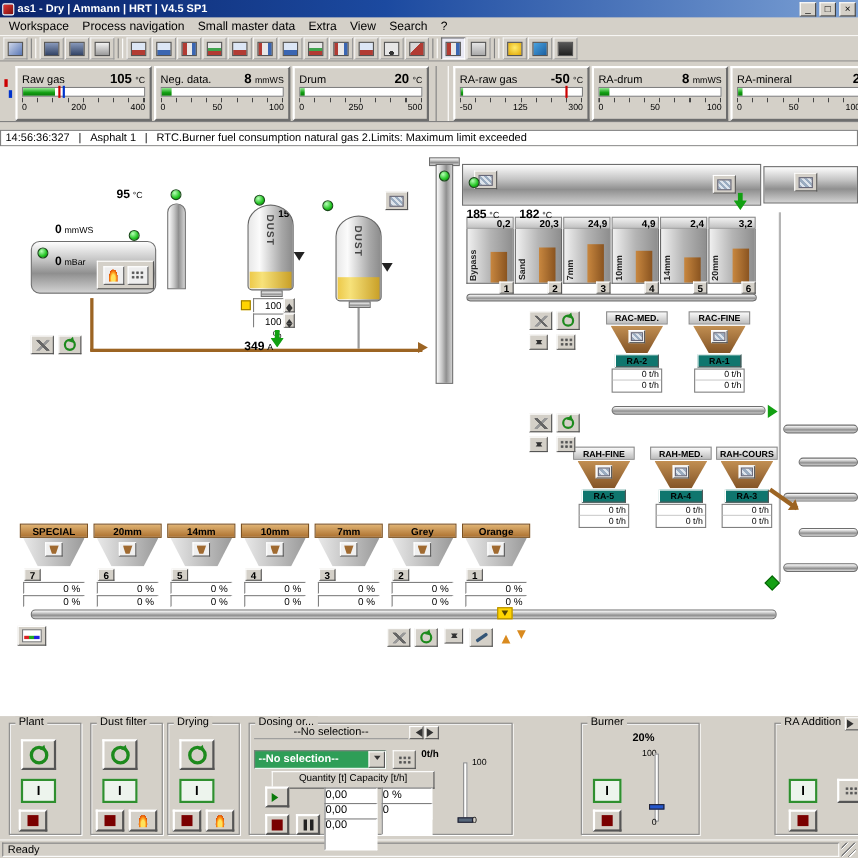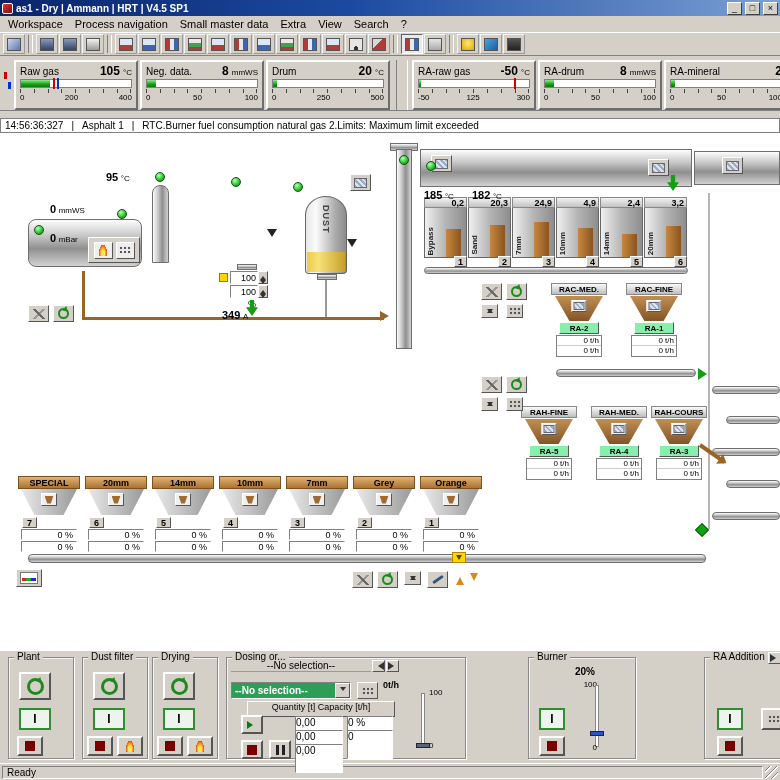--- a/index.html
+++ b/index.html
@@ -104,21 +104,21 @@
 .bin{position:absolute;width:43px;z-index:2}
 .bin-val{height:11px;font-size:9px;font-weight:bold;text-align:right;padding-right:2px;line-height:10px;background:linear-gradient(180deg,#f2f2f2,#c2c2c2);border:1px solid #888}
 .bin-body{position:relative;height:50px;background:linear-gradient(90deg,#f0f0f0,#b5b5b5 50%,#8e8e8e);border:1px solid #666;border-top:none;overflow:hidden}
 .bin-mat{position:absolute;right:5px;bottom:0;width:15px;background:linear-gradient(90deg,#c8873f,#8a5420)}
 .bin-name{position:absolute;left:1px;bottom:2px;writing-mode:vertical-rl;transform:rotate(180deg);font-size:8px;font-weight:bold;color:#222}
 .bin-num{position:absolute;right:0;bottom:-9px;width:13px;height:11px;font-size:9px;font-weight:bold;text-align:center;line-height:10px;background:#d4d0c8;border:1px solid;border-color:#fff #555 #555 #fff;z-index:3}
 .ra{position:absolute;width:56px;font-size:8px;z-index:2}
 .ra-title{height:12px;line-height:11px;text-align:center;font-weight:bold;background:linear-gradient(180deg,#fafafa,#bdbdbd);border:1px solid #888;white-space:nowrap;overflow:hidden}
 .ra-hopper{height:25px;margin:1px 4px 0;background:linear-gradient(180deg,#c28f52,#835426);clip-path:polygon(0 0,100% 0,70% 100%,30% 100%);position:relative}
 .ra-btn{position:absolute;left:50%;top:4px;transform:translateX(-50%);width:15px;height:12px;background:#eee;border:1px solid;border-color:#fff #555 #555 #fff;display:flex;align-items:center;justify-content:center}
-.ra-tag{width:40px;margin:1px auto 0;height:12px;line-height:11px;text-align:center;font-weight:bold;background:#86efac;border:1px solid;border-color:#fff #555 #555 #fff}
+.ra-tag{width:40px;margin:1px auto 0;height:12px;line-height:11px;text-align:center;font-weight:bold;background:#0f766e;border:1px solid;border-color:#fff #555 #555 #fff}
 .ra-rows{width:46px;margin:1px auto 0;background:#fff;border:1px solid #808080}
 .ra-row{height:10px;line-height:10px;text-align:right;padding-right:2px;border-bottom:1px solid #ccc}
 .ra-row:last-child{border-bottom:none}
 .feeder{position:absolute;top:343px;width:62px;font-size:9px;z-index:2}
 .f-cap{height:13px;line-height:12px;text-align:center;font-weight:bold;background:linear-gradient(180deg,#e0b373,#ad7231);border:1px solid #7c5120;white-space:nowrap;overflow:hidden}
 .f-hopper{height:26px;margin:0 3px;background:linear-gradient(90deg,#e9e9e9,#9a9a9a);clip-path:polygon(0 0,100% 0,76% 100%,24% 100%);position:relative}
 .f-btn{position:absolute;left:50%;top:4px;transform:translateX(-50%);width:16px;height:13px;background:#f0f0f0;border:1px solid;border-color:#fff #555 #555 #fff;display:flex;align-items:center;justify-content:center}
 .f-num{width:15px;height:11px;margin:2px 0 1px 4px;text-align:center;font-weight:bold;line-height:10px;background:#d4d0c8;border:1px solid;border-color:#fff #555 #555 #fff}
 .f-pct{height:11px;line-height:10px;text-align:right;padding-right:3px;margin:0 3px 1px;background:#fff;border:1px solid;border-color:#808080 #fff #fff #808080}
 .ymark{position:absolute;width:14px;height:11px;background:#ffd400;border:1px solid #b08900;z-index:3}
@@ -388,20 +388,25 @@
       <i class="ic ic-tools"></i>
     </span>
   <span class="sqbtn" style="left:53px;top:172px">
       <i class="ic ic-recycle"></i>
     </span>
 
   <div class="flow" style="left:82px;top:138px;width:3px;height:48px"></div>
   <div class="flow" style="left:82px;top:184px;width:302px;height:3px"></div>
   <span class="flow-ar" style="left:380px;top:178px"></span>
 
+  <div class="silo" style="left:225px;top:53px;width:42px;height:78px">
+    <div class="silo-fill bound" style="height: 20%;"></div>
+    <span class="silo-name">DUST</span>
+    <span class="silo-val">15</span>
+  </div>
   <span class="valve" style="left:267px;top:96px"></span>
   <div class="mh" style="left:237px;top:131px;width:20px;height:6px"></div>
   <span class="led" style="left:231px;top:44px"></span>
 
   <div class="silo" style="left:305px;top:63px;width:42px;height:78px">
     <div class="silo-fill bound" style="height: 26%;"></div>
     <span class="silo-name">DUST</span>
   </div>
   <span class="valve" style="left:347px;top:106px"></span>
   <div class="mh" style="left:317px;top:141px;width:20px;height:6px"></div>

